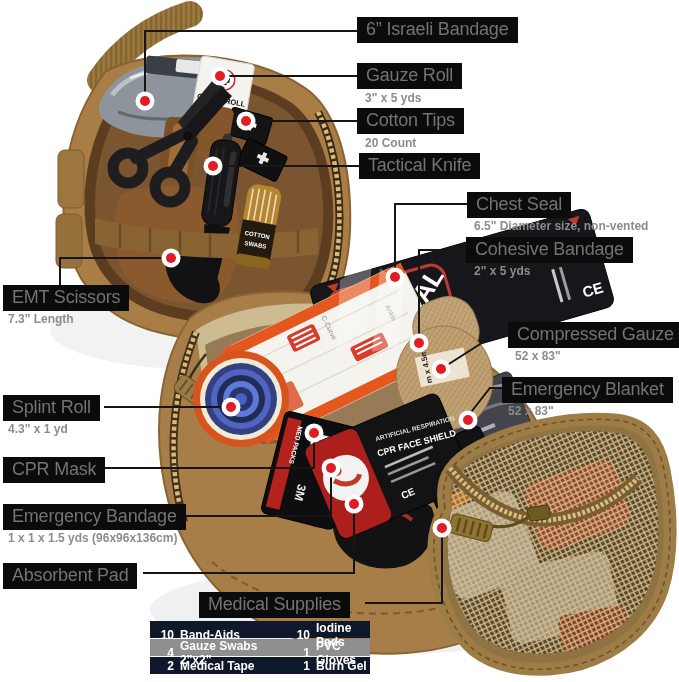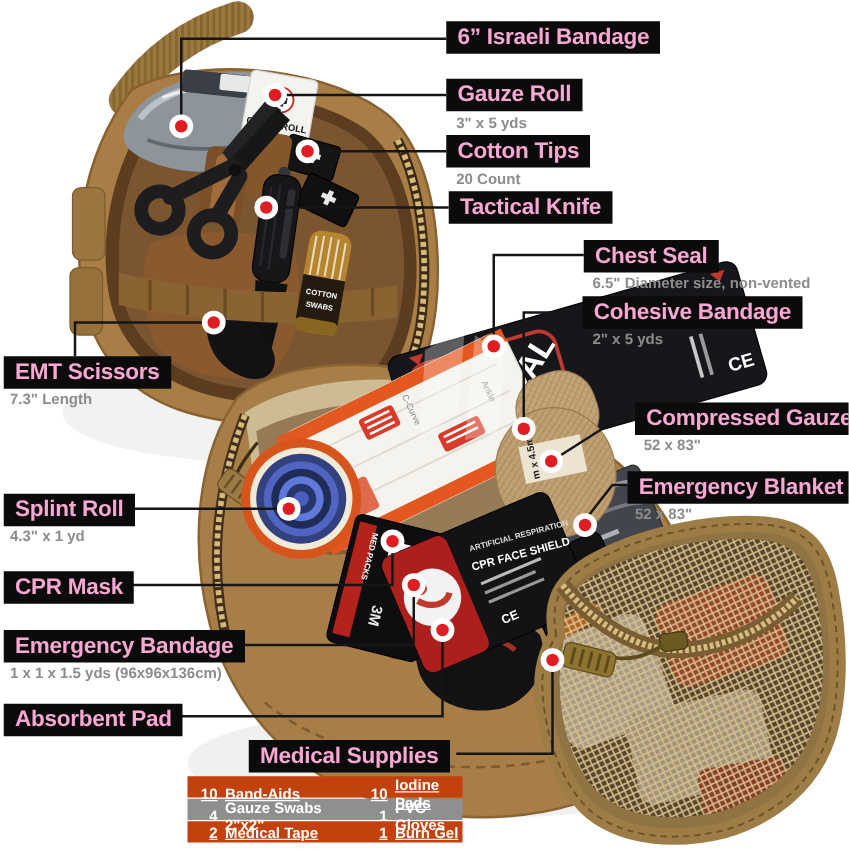--- a/index.html
+++ b/index.html
@@ -1,26 +1,26 @@
 <!DOCTYPE html>
 <html><head>
 <meta charset="utf-8">
 <style>
   html,body{margin:0;padding:0;background:#ffffff;}
   .stage{position:relative;width:679px;height:682px;background:#ffffff;overflow:hidden;
          font-family:"Liberation Sans",sans-serif;}
   .stage svg{position:absolute;left:0;top:0;}
-  .callout{position:absolute;background:#0b0b0b;color:#f9a8d4;font-weight:bold;
+  .callout{position:absolute;background:#0b0b0b;color:#737373;font-weight:normal;
            font-size:18px;line-height:20px;padding:2px 9px 4px 9px;white-space:nowrap;
            letter-spacing:-0.2px;}
   .sub{position:absolute;color:#8c8c8c;font-size:12px;font-weight:bold;white-space:nowrap;}
   .supplies{position:absolute;left:150px;top:621px;width:220px;font-size:12px;font-weight:bold;color:#ffffff;}
   .srow{display:grid;grid-template-columns:30px 110px 26px 1fr;align-items:center;
         height:17px;margin-bottom:1px;}
-  .srow.light{background:#c2410c;text-decoration:underline;}
+  .srow.light{background:#0f172a;}
   .srow.dark{background:#8f8f8f;}
   .qty{text-align:right;padding-right:6px;}
   .itm{text-align:left;}
 </style>
 </head>
 <body>
 
 <div class="stage">
 
 <svg width="679" height="682" viewBox="0 0 679 682">

